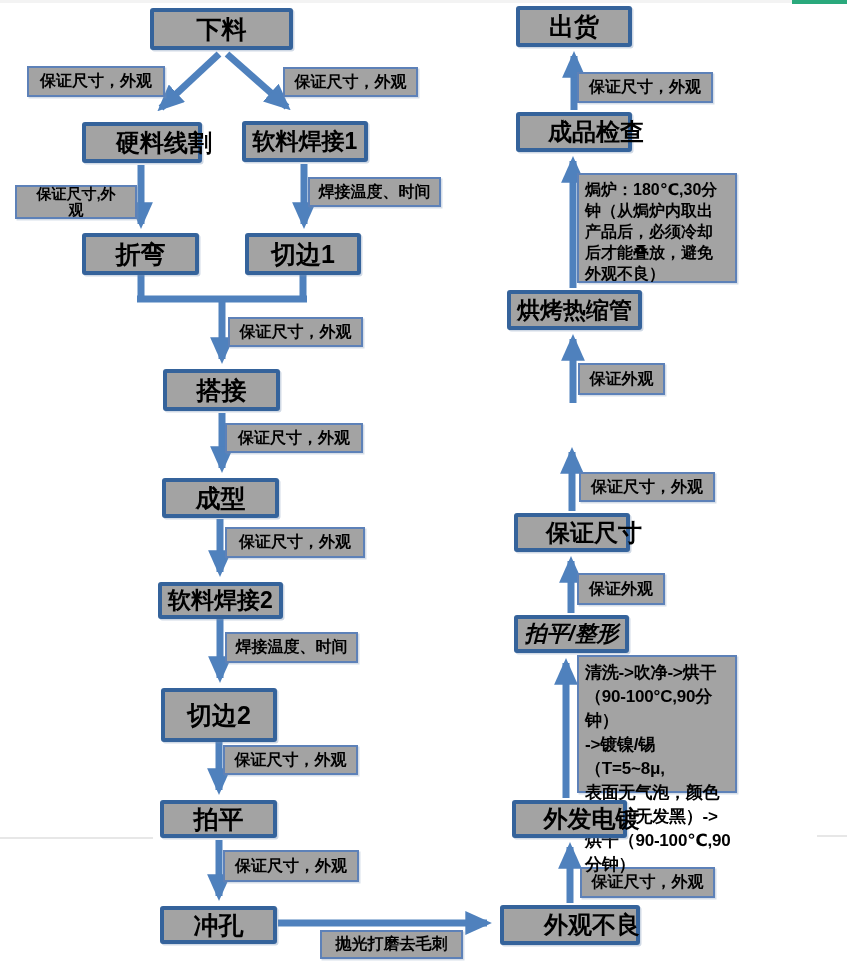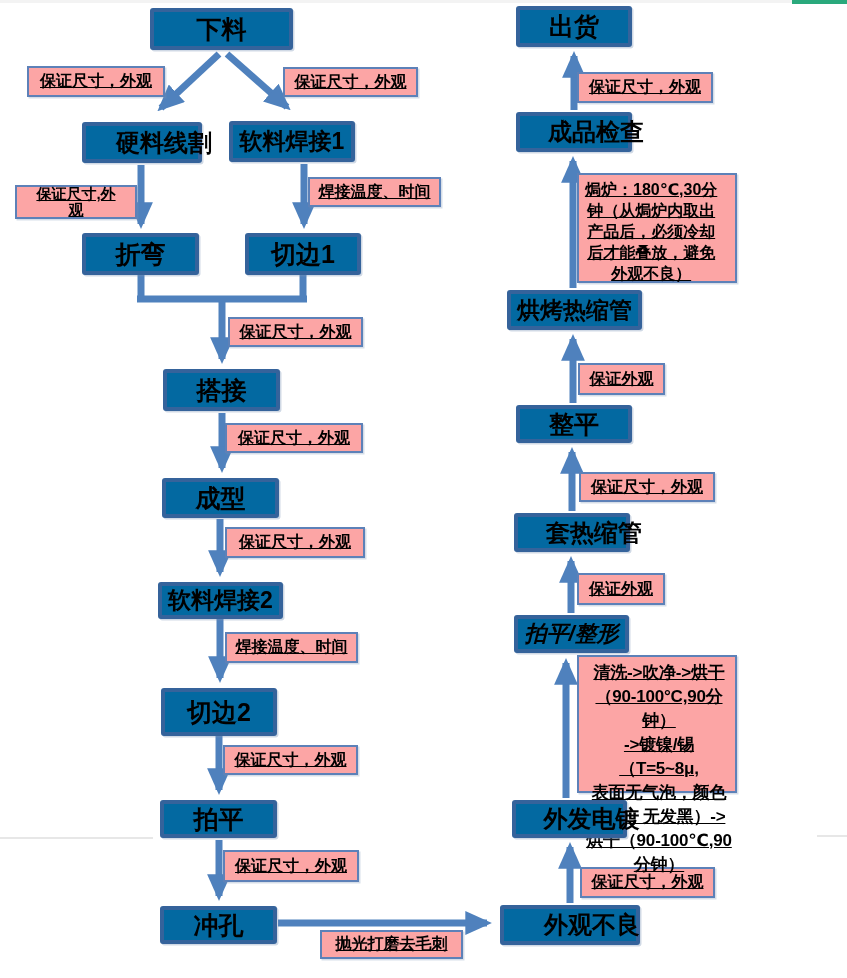--- a/index.html
+++ b/index.html
@@ -6,38 +6,37 @@
   #stage{
     position:relative;width:847px;height:978px;background:#ffffff;overflow:hidden;
     font-family:"Liberation Sans","DejaVu Sans",sans-serif;color:#000;
   }
   .topbar{position:absolute;left:0;top:0;width:847px;height:3px;background:#f3f3f3;}
   .accentbar{position:absolute;left:792px;top:0;width:55px;height:4px;background:#2aa97c;}
   .faintline{position:absolute;height:2px;background:#e7e7e7;}
   svg.arrows{position:absolute;left:0;top:0;pointer-events:none;}
   .arrow{stroke:#4f81bd;stroke-width:7;fill:none;}
   .node{
-    position:absolute;background:#0369a1;border:4px solid #35639b;border-radius:3px;
+    position:absolute;background:#a3a3a3;border:4px solid #35639b;border-radius:3px;
     display:flex;align-items:center;justify-content:center;font-weight:bold;
     box-sizing:border-box;white-space:nowrap;font-size:25px;
     box-shadow:1.5px 1.5px 0 rgba(120,145,180,.35);z-index:3;
   }
   .node.fs24{font-size:24px;padding-left:44px;}
   .node.fs23{font-size:23px;}
   .node.fs21{font-size:22px;font-style:italic;}
   .note{
-    position:absolute;background:#fca5a5;border:2px solid #5d81b8;
+    position:absolute;background:#a3a3a3;border:2px solid #5d81b8;
     display:flex;align-items:center;justify-content:center;font-weight:bold;
     box-sizing:border-box;white-space:pre-line;text-align:center;
     font-size:16px;line-height:1.15;z-index:2;
     box-shadow:1.5px 1.5px 0 rgba(120,145,180,.3);
-    text-decoration:underline;
   }
   .note.twoline{font-size:15px;line-height:16px;margin-top:8px;}
-  .note.big{align-items:flex-start;justify-content:flex-start;text-align:center;padding:4px 2px 2px 6px;}
+  .note.big{align-items:flex-start;justify-content:flex-start;text-align:left;padding:4px 2px 2px 6px;}
   .note.bake{font-size:16px;line-height:21px;}
   .note.plating{font-size:17px;line-height:24px;letter-spacing:-0.2px;}
 </style>
 </head>
 <body>
 
 <div id="stage">
 
   <div class="topbar"></div>
   <div class="accentbar"></div>
@@ -66,34 +65,33 @@
     <path class="arrow" d="M566,798 L566,663" marker-end="url(#ah)"></path>
     <path class="arrow" d="M571,613 L571,561" marker-end="url(#ah)"></path>
     <path class="arrow" d="M572,511 L572,452" marker-end="url(#ah)"></path>
     <path class="arrow" d="M573,403 L573,339" marker-end="url(#ah)"></path>
     <path class="arrow" d="M573,288 L573,161" marker-end="url(#ah)"></path>
     <path class="arrow" d="M574,110 L574,56" marker-end="url(#ah)"></path>
   </svg>
 
   <div class="node" style="left:150px;top:8px;width:143px;height:42px">下料</div>
   <div class="node fs24" style="left:82px;top:122px;width:120px;height:41px">硬料线割</div>
-  <div class="node fs23" style="left:229px;top:121px;width:126px;height:41px">软料焊接1</div>
+  <div class="node fs23" style="left:242px;top:121px;width:126px;height:41px">软料焊接1</div>
   <div class="node" style="left:82px;top:233px;width:117px;height:42px">折弯</div>
   <div class="node" style="left:245px;top:233px;width:116px;height:42px">切边1</div>
   <div class="node" style="left:163px;top:369px;width:117px;height:42px">搭接</div>
   <div class="node" style="left:162px;top:478px;width:117px;height:40px">成型</div>
   <div class="node fs23" style="left:158px;top:582px;width:125px;height:37px">软料焊接2</div>
-  <div class="node" style="left:161px;top:688px;width:116px;height:48px">切边2</div>
+  <div class="node" style="left:161px;top:688px;width:116px;height:54px">切边2</div>
   <div class="node" style="left:160px;top:800px;width:117px;height:38px">拍平</div>
   <div class="node" style="left:160px;top:906px;width:117px;height:38px">冲孔</div>
   <div class="node fs24" style="left:500px;top:905px;width:140px;height:40px">外观不良</div>
   <div class="node fs24" style="left:512px;top:800px;width:115px;height:38px">外发电镀</div>
   <div class="node fs21" style="left:514px;top:615px;width:115px;height:38px">拍平/整形</div>
-  <div class="node fs24" style="left:514px;top:513px;width:116px;height:39px">套热缩管</div>
-  <div class="node" style="left:516px;top:405px;width:116px;height:38px">整平</div>
+  <div class="node fs24" style="left:514px;top:513px;width:116px;height:39px">保证尺寸</div>
   <div class="node fs24" style="left:516px;top:112px;width:116px;height:40px">成品检查</div>
   <div class="node fs23" style="left:507px;top:290px;width:135px;height:40px">烘烤热缩管</div>
   <div class="node" style="left:516px;top:6px;width:116px;height:41px">出货</div>
 
   <div class="note" style="left:27px;top:66px;width:138px;height:31px">保证尺寸，外观</div>
   <div class="note" style="left:283px;top:67px;width:135px;height:30px">保证尺寸，外观</div>
   <div class="note twoline" style="left:15px;top:177px;width:122px;height:34px">保证尺寸,外
 观</div>
   <div class="note" style="left:308px;top:177px;width:133px;height:30px">焊接温度、时间</div>
   <div class="note" style="left:228px;top:317px;width:135px;height:30px">保证尺寸，外观</div>

